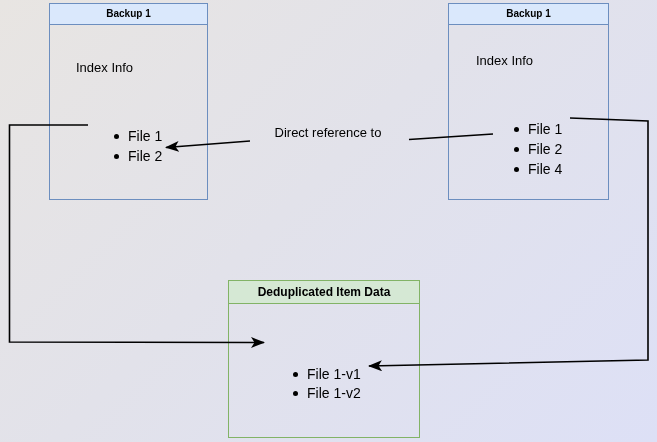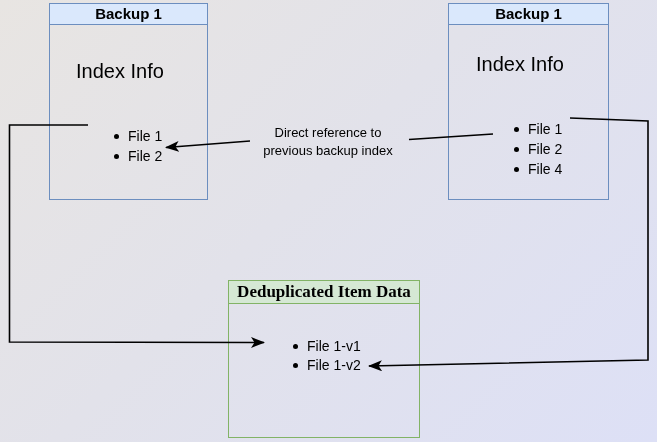--- a/index.html
+++ b/index.html
@@ -14,31 +14,30 @@
   }
   .box { position: absolute; border: 1px solid; box-sizing: border-box; background: transparent; }
   .box.blue  { border-color: var(--blue_border, #6c8ebf); }
   .box.green { border-color: var(--green_border, #82b366); }
   .box-header {
     text-align: center;
     font-weight: bold;
     border-bottom: 1px solid;
   }
   .blue .box-header {
-    height: 20px; line-height: 20px; font-size: 15px;
+    height: 20px; line-height: 20px; font-size: 10px;
     background: var(--blue_fill, #dae8fc);
     border-color: var(--blue_border, #6c8ebf);
   }
   .green .box-header {
-    height: 22px; line-height: 22px; font-size: 17px;
+    height: 22px; line-height: 22px; font-size: 12px;
     background: var(--green_fill, #d5e8d4);
     border-color: var(--green_border, #82b366);
-    font-family: Liberation Serif, serif;
   }
-  .index-label { position: absolute; font-size: 20px; white-space: nowrap; }
+  .index-label { position: absolute; font-size: 13px; white-space: nowrap; }
   ul.file-list { list-style: none; margin: 12px; padding: 0; position: absolute; font-size: 14px; }
   .file-list li { position: relative; padding-left: 15px; white-space: nowrap; }
   .lh20 li { line-height: 20px; }
   .lh19 li { line-height: 19px; }
   .file-list li::before {
     content: "";
     position: absolute;
     left: 1px; top: 50%;
     width: 5px; height: 5px;
     margin-top: -2.5px;
@@ -84,29 +83,28 @@
     <div class="index-label" style="left:27px; top:49px;">Index Info</div>
     <ul class="file-list lh20" style="left:52px; top:103px;">
       <li>File 1</li>
       <li>File 2</li>
       <li>File 4</li>
     </ul>
   </div>
 
   <div class="box green" style="left:228px; top:280px; width:192px; height:158px;">
     <div class="box-header">Deduplicated Item Data</div>
-    <ul class="file-list lh19" style="left:51px; top:44px;">
+    <ul class="file-list lh19" style="left:51px; top:72px;">
       <li>File 1-v1</li>
       <li>File 1-v2</li>
     </ul>
   </div>
 
   <div class="annotation">
     <span>Direct reference to</span>
-    <span>previous backup index</span>
   </div>
 
   <svg class="connectors" viewBox="0 0 657 442" aria-hidden="true">
     <defs>
       <marker id="arrowhead" markerUnits="userSpaceOnUse" markerWidth="14" markerHeight="11" refX="13" refY="5.5" orient="auto">
         <path d="M0,0 L14,5.5 L0,11 L3.5,5.5 Z" fill="#000"></path>
       </marker>
     </defs>
     <path class="connector" d="M 88 125 L 9.5 125 L 9.5 342 L 264 342.5" marker-end="url(#arrowhead)"></path>
     <path class="connector" d="M 493 134 L 409 139.5"></path>

